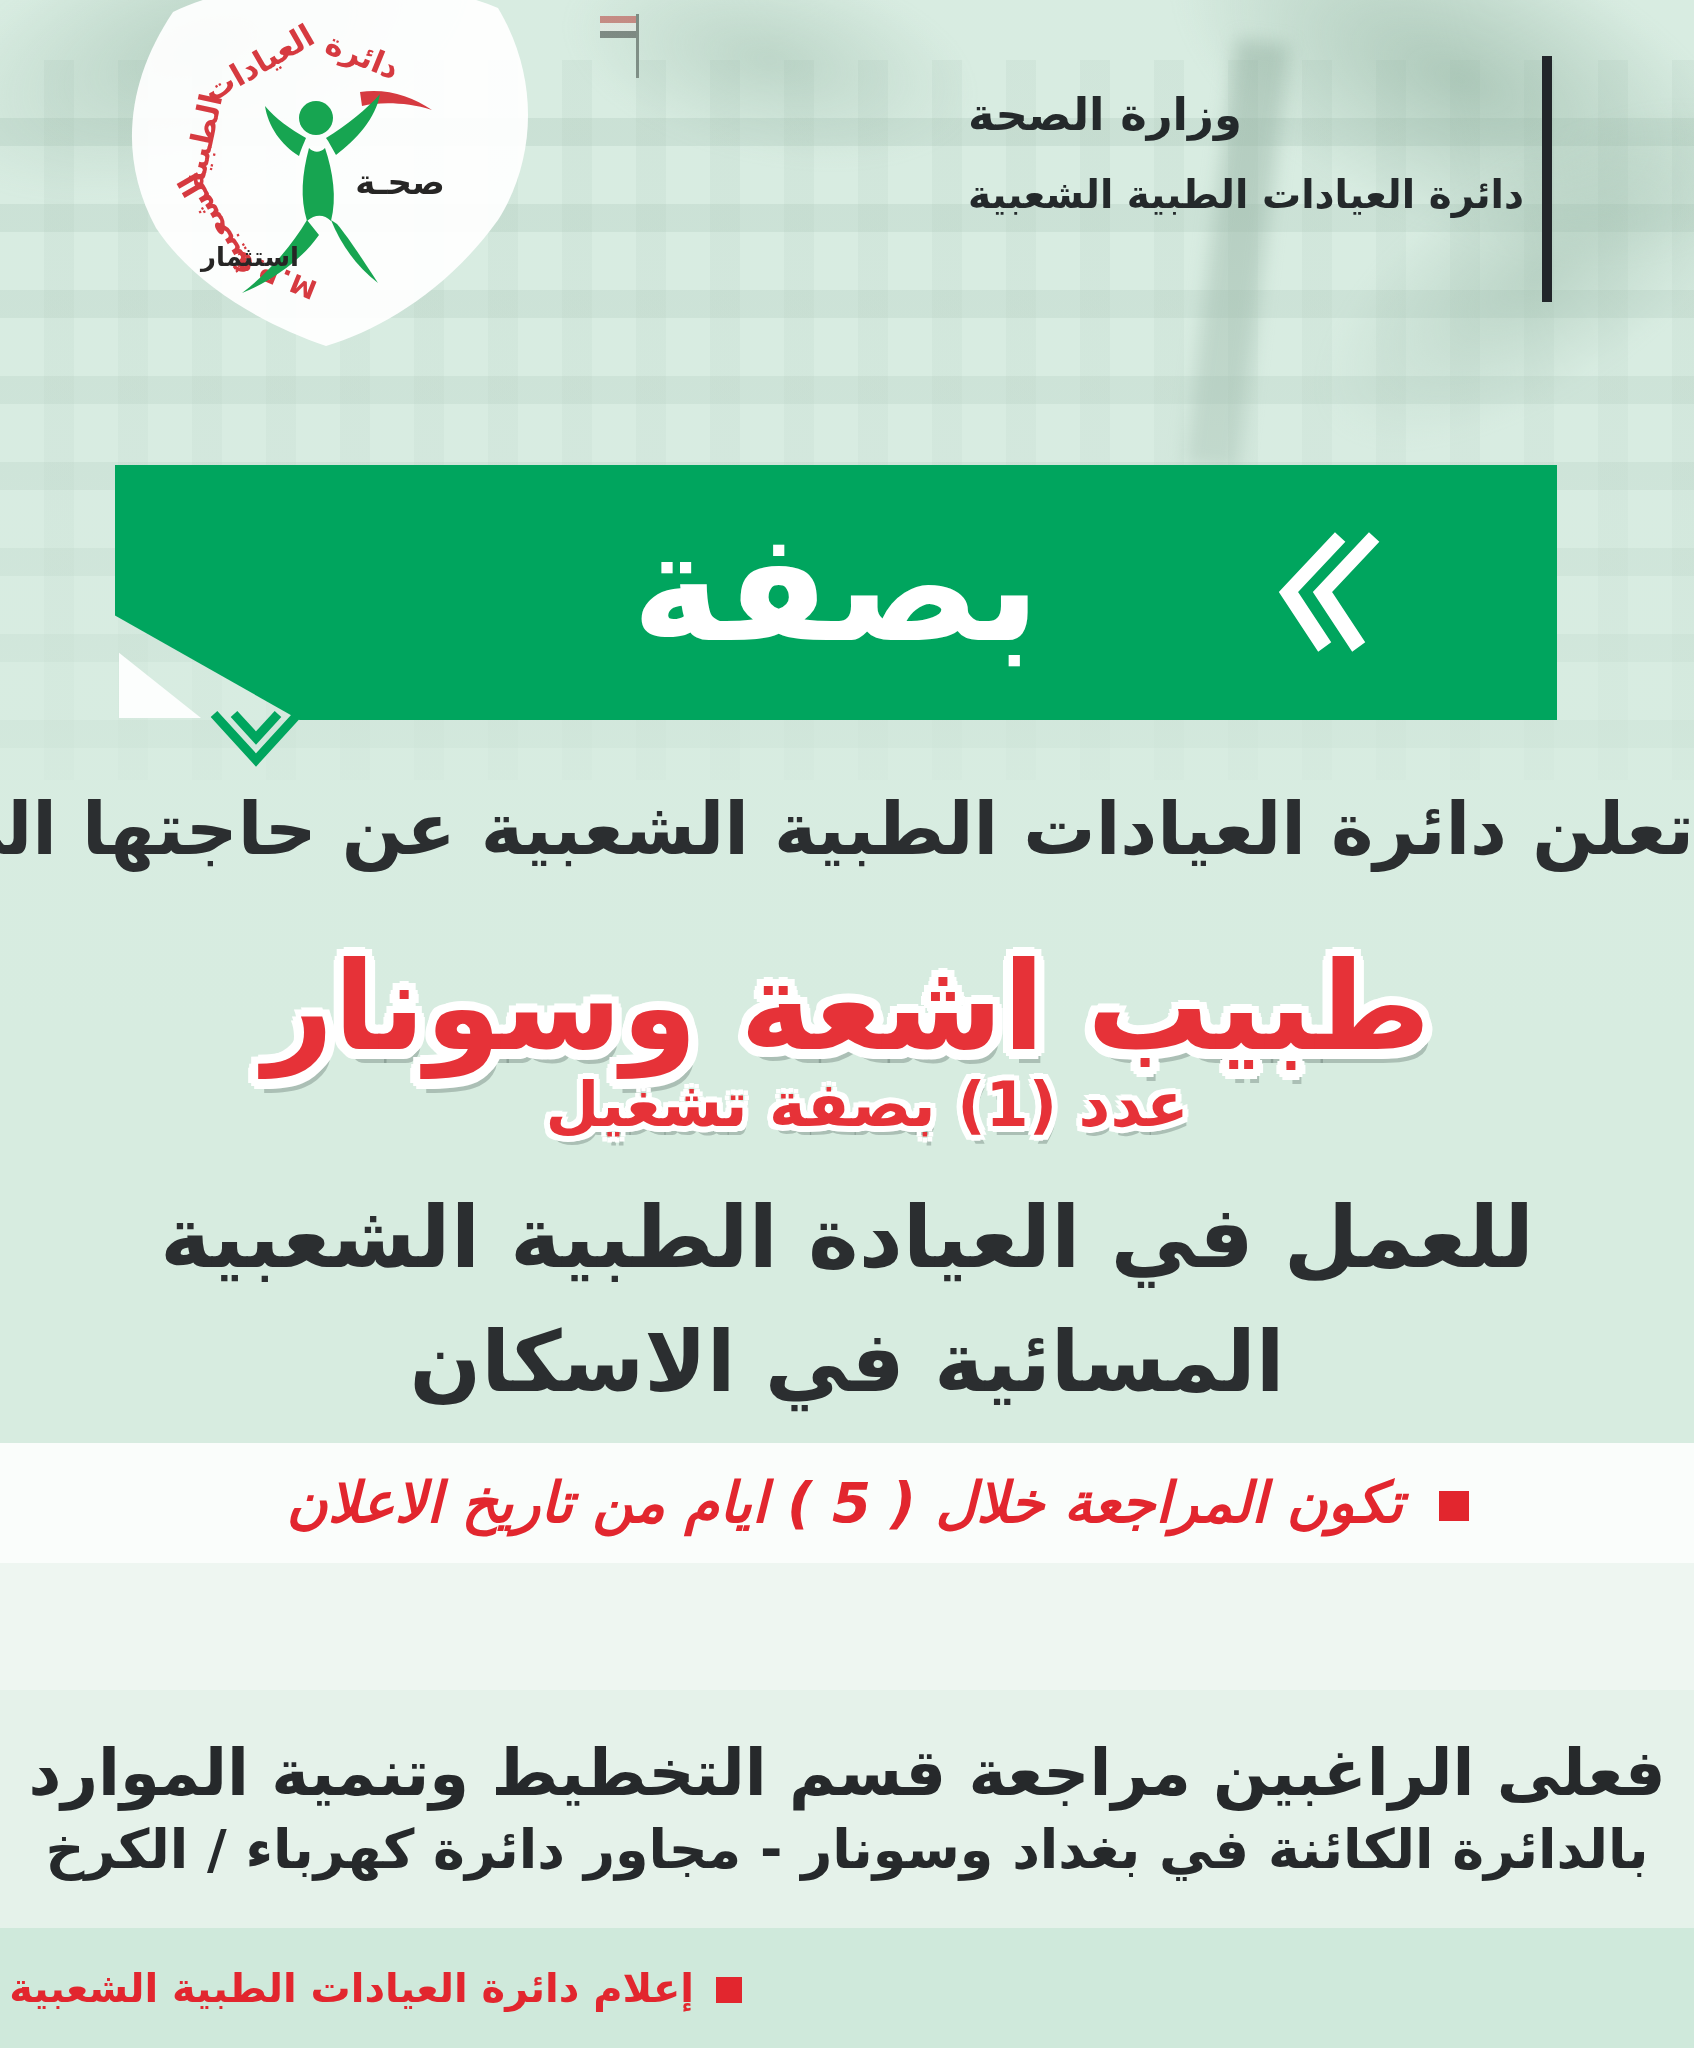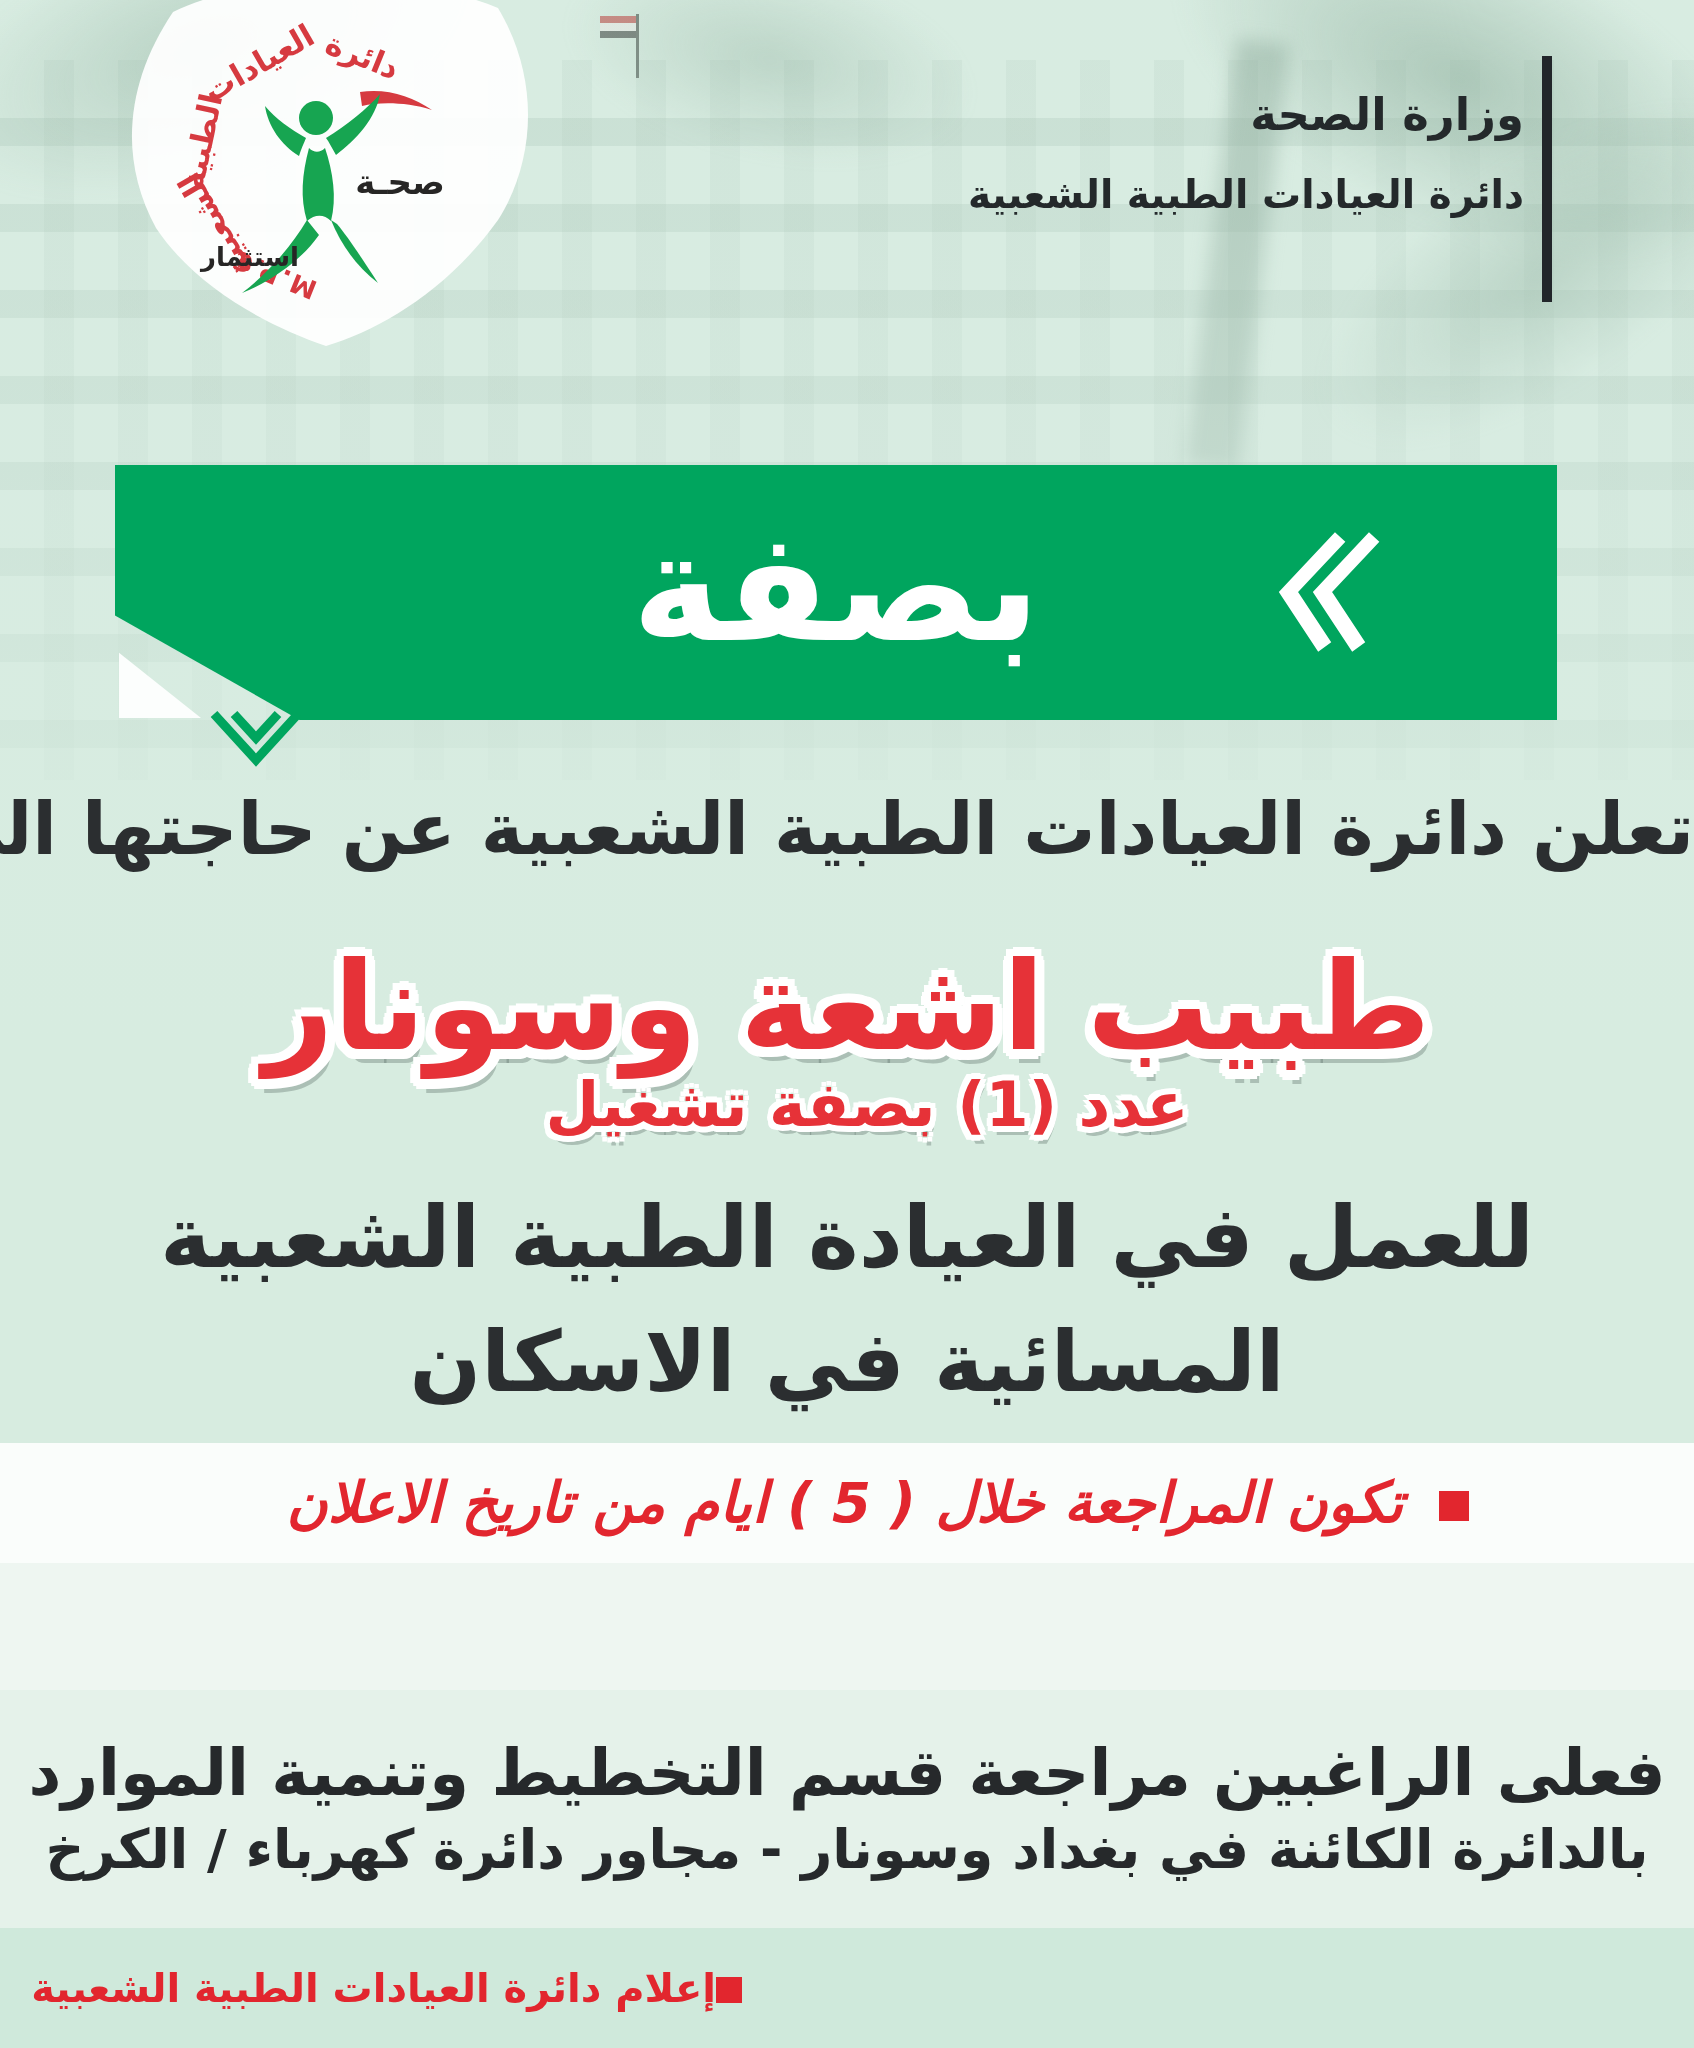--- a/index.html
+++ b/index.html
@@ -31,21 +31,21 @@
   .fade{position:absolute;left:0;top:0;width:1694px;height:1445px;
     background:linear-gradient(to bottom, rgba(216,236,226,.12) 0%, rgba(216,236,226,.45) 34%, #d7ece0 72%);}
   
   .strip{position:absolute;left:0;width:1694px;}
   .strip.s-white {top:1443px;height:120px;background:#fafdfb;}
   .strip.s-two   {top:1563px;height:127px;background:#eef6f1;}
   .strip.s-three {top:1690px;height:238px;background:#e5f2ea;}
   .strip.s-footer{top:1928px;height:120px;background:#cfe9db;}
   
   .header-bar{position:absolute;left:1542px;top:56px;width:10px;height:246px;background:#22262a;}
-  .header-text{position:absolute;right:170px;top:92px;text-align:right;color:#24292b;font-weight:bold;margin-left:39px;}
+  .header-text{position:absolute;right:170px;top:92px;text-align:left;color:#24292b;font-weight:bold;margin-left:39px;}
   .header-text .h1{font-size:45px;line-height:1.0;}
   .header-text .h2{font-size:39px;line-height:1.0;margin-top:38px;}
   
   .logo{position:absolute;left:78px;top:-12px;width:470px;height:372px;}
   
   .banner{position:absolute;left:115px;top:465px;width:1442px;height:255px;background:#00a55e;
     clip-path:polygon(0 0,100% 0,100% 100%,12.8% 100%,0 59%);}
   .banner-title{position:absolute;left:0;top:0;width:100%;height:255px;line-height:245px;
     text-align:center;color:#ffffff;font-size:152px;font-weight:bold;}
   .banner-chevron{position:absolute;left:1160px;top:66px;width:110px;height:122px;}
@@ -70,21 +70,21 @@
   .bullet-row.b2{top:1563px;height:127px;}
   .bullet-sq{width:30px;height:30px;background:#e2262e;flex:0 0 auto;margin-top:6px;}
   .bullet-text{font-size:56px;font-weight:bold;color:#e2262e;white-space:nowrap;line-height:1.2;}
   
   .section{position:absolute;left:0;top:1690px;width:1694px;height:238px;display:flex;
     flex-direction:column;justify-content:center;align-items:center;gap:8px;}
   .section .sl1{font-size:64px;font-weight:bold;color:#26292b;white-space:nowrap;line-height:1.15;}
   .section .sl2{font-size:54px;font-weight:bold;color:#26292b;white-space:nowrap;line-height:1.15;}
   
   .footer-row{position:absolute;left:0;top:1928px;width:1694px;height:120px;display:flex;
-    align-items:center;direction:rtl;padding-right:952px;box-sizing:border-box;}
+    align-items:center;direction:rtl;padding-right:952px;box-sizing:border-box;gap:22px;}
   .footer-sq{width:26px;height:26px;background:#e2262e;flex:0 0 auto;margin-top:4px;}
   .footer-text{font-size:40px;font-weight:bold;color:#e2262e;white-space:nowrap;}
 </style>
 </head>
 <body>
 
 <div class="poster">
 
   <div class="photo">
     <div class="bldg"></div>

